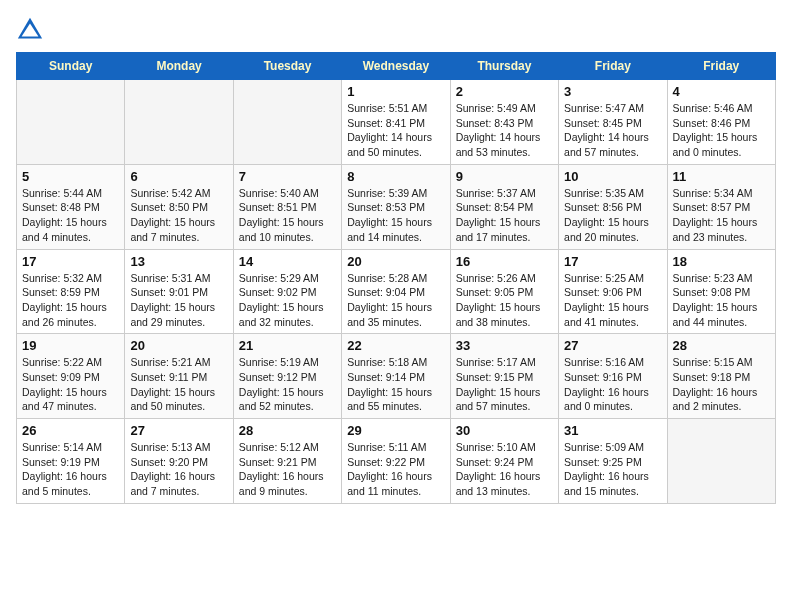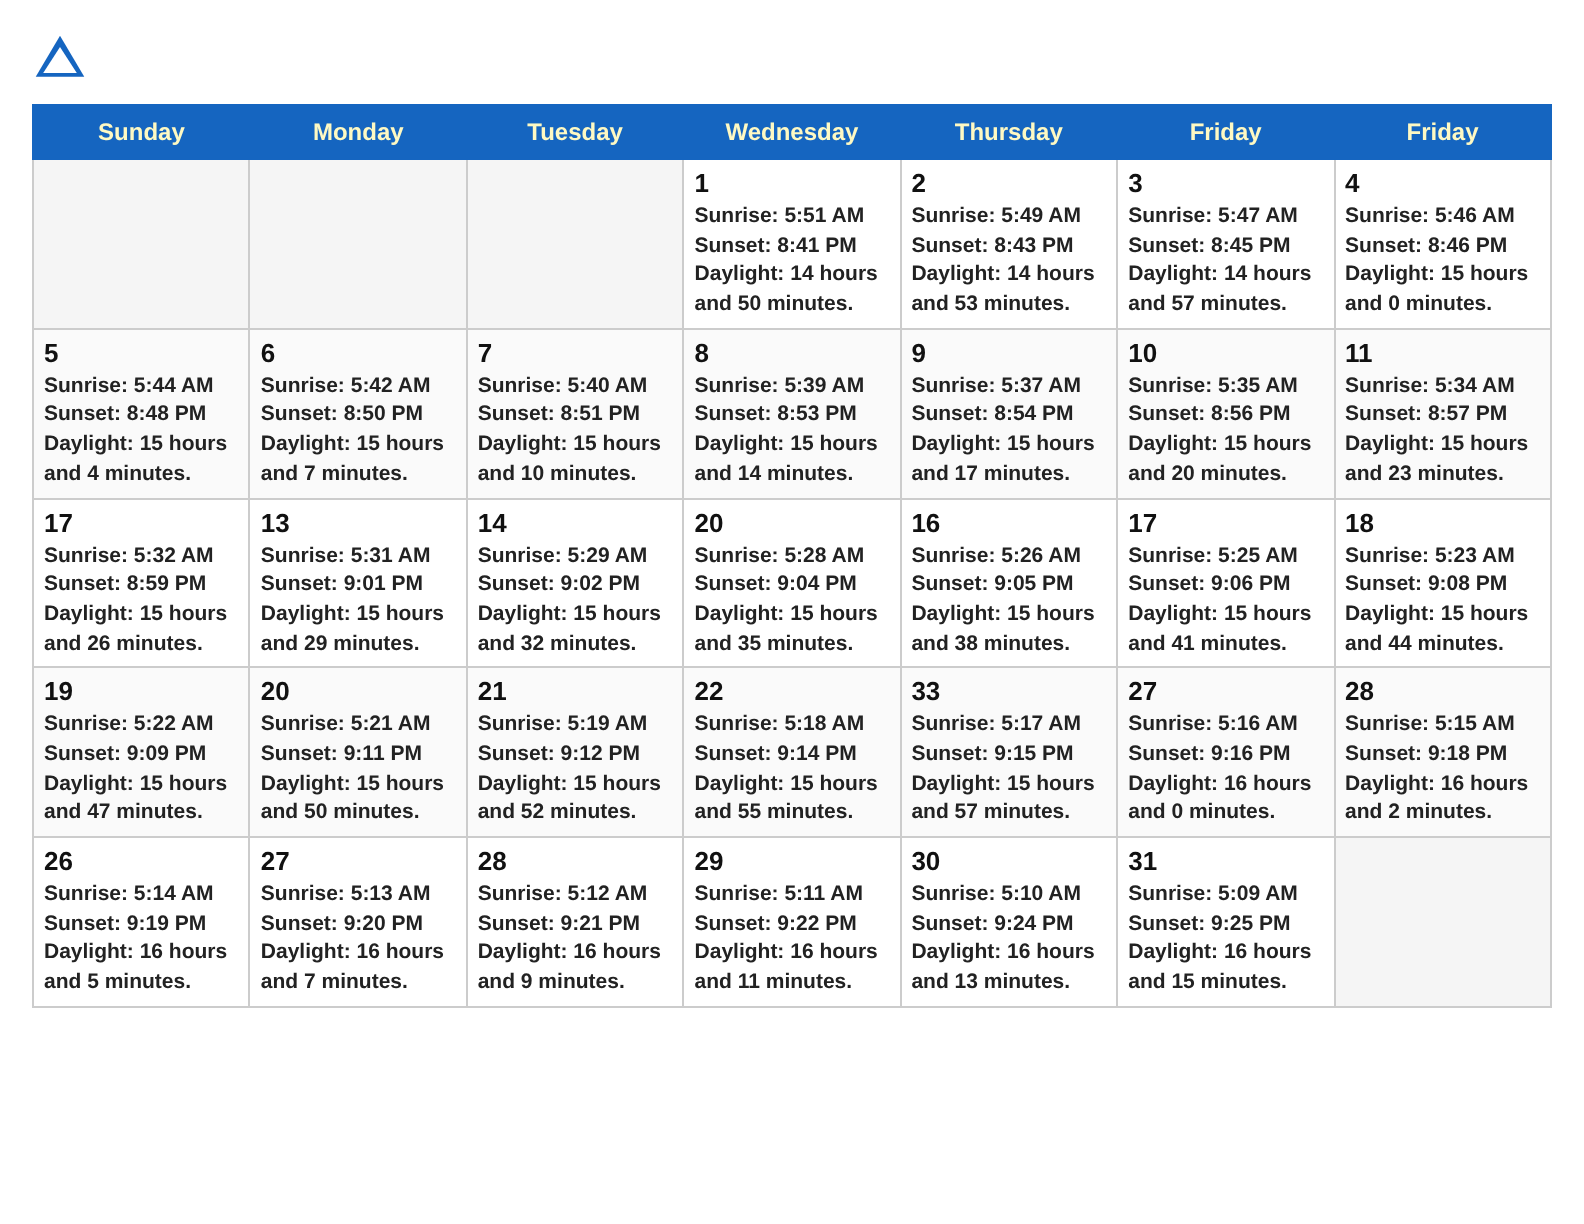--- a/index.html
+++ b/index.html
@@ -64,21 +64,20 @@
     .day-num {
       font-size: 13px;
       font-weight: bold;
       margin-bottom: 2px;
       color: #111;
     }
     .day-info {
       color: #222;
       font-size: 10.5px;
       line-height: 1.4;
-      font-weight: bold;
     }
     tr:nth-child(even) td {
       background: #fafafa;
     }
     tr:nth-child(even) td.empty {
       background: #f0f0f0;
     }
   </style>
 </head>
 <body>

